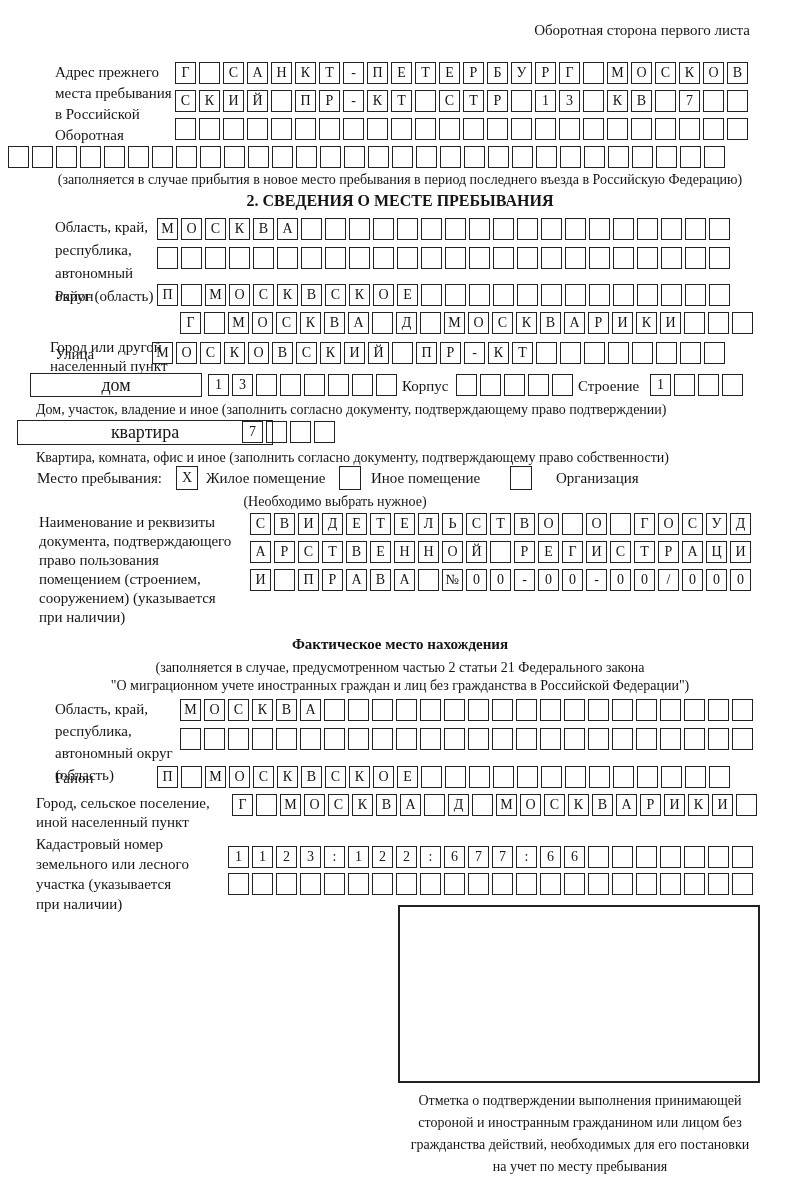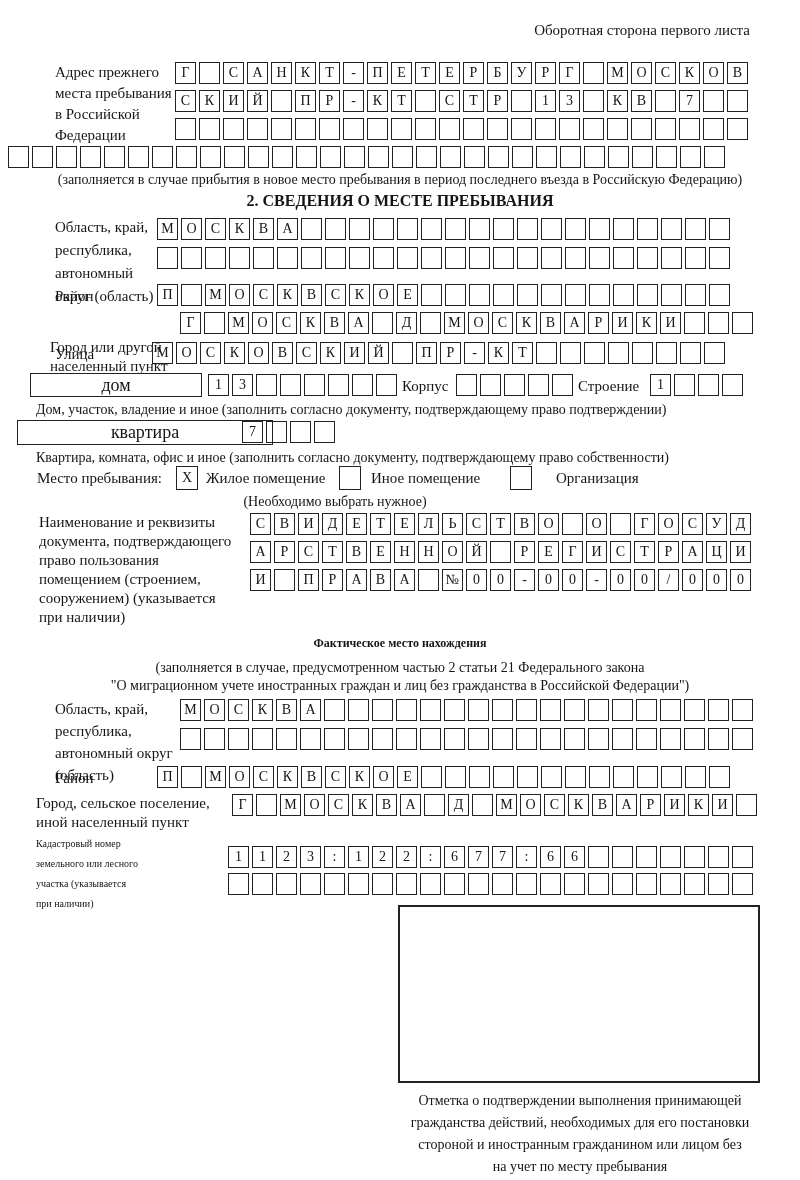--- a/index.html
+++ b/index.html
@@ -34,21 +34,21 @@
 <body>
 
 <div class="page">
 
   <div class="abs" style="left:430px; top:22px; width:320px; text-align:right; font-size:15px;">Оборотная сторона первого листа</div>
 
   <div class="abs label" style="left:55px; top:62px; width:120px;">
     <div>Адрес прежнего</div>
     <div>места пребывания</div>
     <div>в Российской</div>
-    <div>Федерации</div>
+    <div>Оборотная</div>
   </div>
   <div class="abs cells" style="left:175px; top:62px;">
       <div class="cell">Г</div>
       <div class="cell"></div>
       <div class="cell">С</div>
       <div class="cell">А</div>
       <div class="cell">Н</div>
       <div class="cell">К</div>
       <div class="cell">Т</div>
       <div class="cell">-</div>
@@ -420,21 +420,21 @@
       <div class="cell">0</div>
       <div class="cell">-</div>
       <div class="cell">0</div>
       <div class="cell">0</div>
       <div class="cell">/</div>
       <div class="cell">0</div>
       <div class="cell">0</div>
       <div class="cell">0</div>
     </div>
 
-  <div class="abs bold center" style="left:0; top:636px; width:800px; font-size:12px;">Фактическое место нахождения</div>
+  <div class="abs bold center" style="left:0; top:636px; width:800px; font-size:15px;">Фактическое место нахождения</div>
   <div class="abs caption center" style="left:0; top:660px; width:800px;">(заполняется в случае, предусмотренном частью 2 статьи 21 Федерального закона</div>
   <div class="abs caption center" style="left:0; top:678px; width:800px;">"О миграционном учете иностранных граждан и лиц без гражданства в Российской Федерации")</div>
 
   <div class="abs" style="left:55px; top:698px; width:130px; font-size:15px; line-height:22px;">
     <div>Область, край,</div>
     <div>республика,</div>
     <div>автономный округ</div>
     <div>(область)</div>
   </div>
   <div class="abs cells" style="left:180px; top:699px;">
@@ -540,21 +540,21 @@
       <div class="cell">К</div>
       <div class="cell">В</div>
       <div class="cell">А</div>
       <div class="cell">Р</div>
       <div class="cell">И</div>
       <div class="cell">К</div>
       <div class="cell">И</div>
       <div class="cell"></div>
     </div>
 
-  <div class="abs" style="left:36px; top:834px; width:190px; font-size:10px; line-height:20px;">
+  <div class="abs" style="left:36px; top:834px; width:190px; font-size:15px; line-height:20px;">
     <div>Кадастровый номер</div>
     <div>земельного или лесного</div>
     <div>участка (указывается</div>
     <div>при наличии)</div>
   </div>
   <div class="abs cells" style="left:228px; top:846px;">
       <div class="cell">1</div>
       <div class="cell">1</div>
       <div class="cell">2</div>
       <div class="cell">3</div>
@@ -598,18 +598,18 @@
       <div class="cell"></div>
       <div class="cell"></div>
       <div class="cell"></div>
       <div class="cell"></div>
       <div class="cell"></div>
     </div>
 
   <div class="abs bigbox" style="left:398px; top:905px; width:362px; height:178px;"></div>
   <div class="abs caption center" style="left:388px; top:1090px; width:384px; line-height:22px;">
     <div>Отметка о подтверждении выполнения принимающей</div>
+    <div>стороной и иностранным гражданином или лицом без</div>
     <div>гражданства действий, необходимых для его постановки</div>
-    <div>стороной и иностранным гражданином или лицом без</div>
     <div>на учет по месту пребывания</div>
   </div>
 
 </div>
 
 </body></html>

